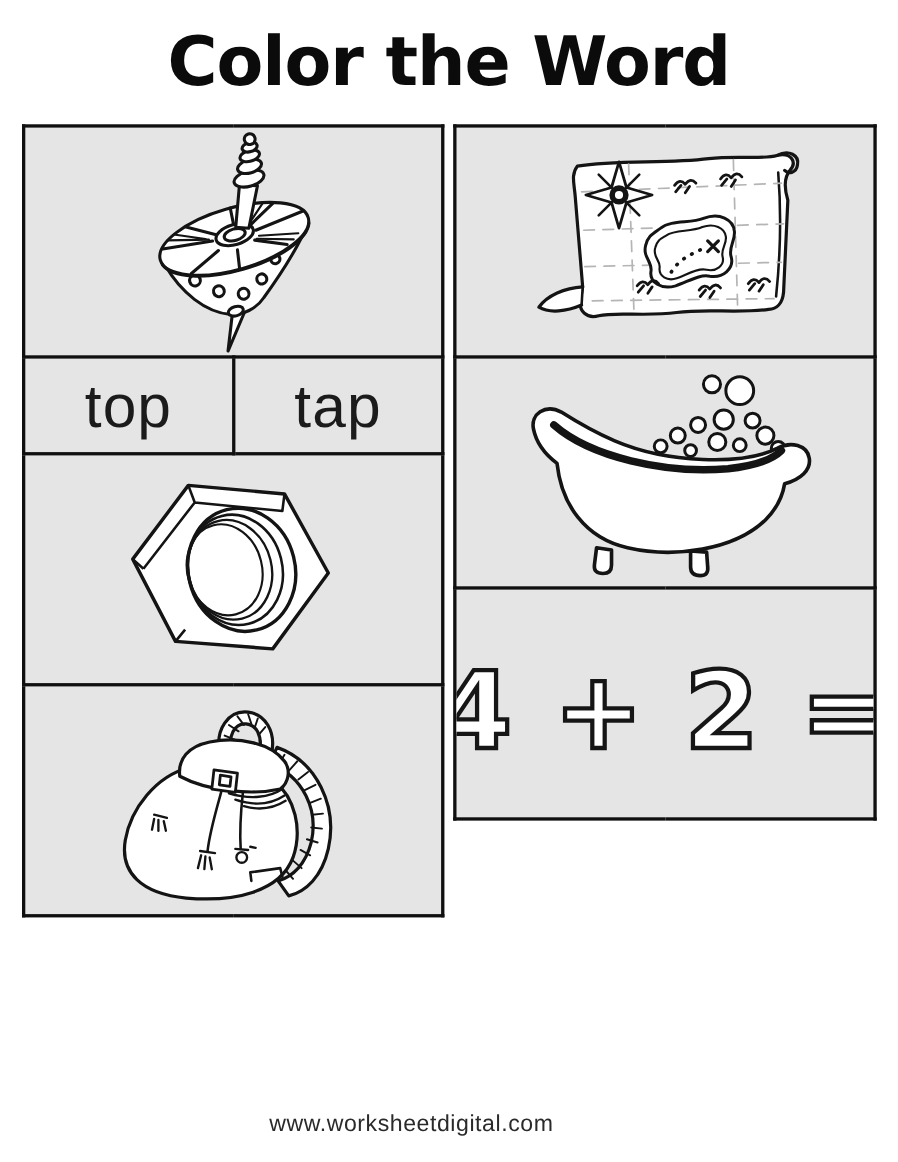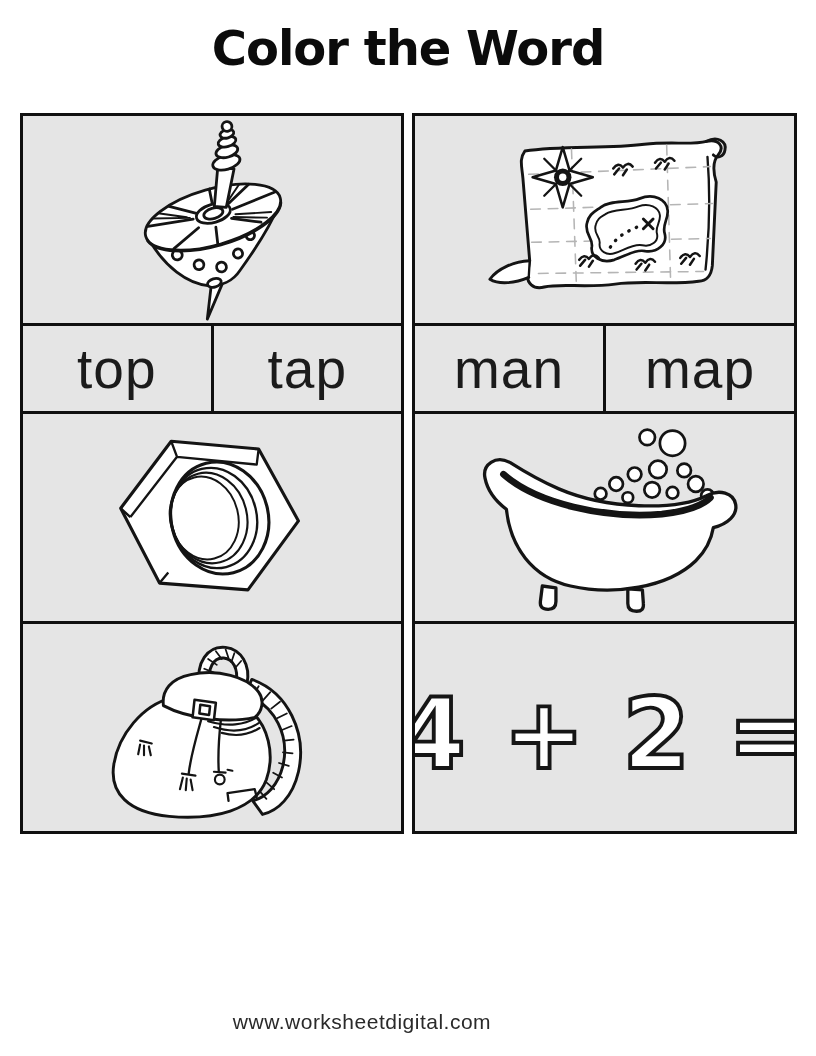--- a/index.html
+++ b/index.html
@@ -1,31 +1,31 @@
 <!DOCTYPE html>
 <html><head>
 <meta charset="utf-8">
 <style>
   html,body{margin:0;padding:0;background:#ffffff;}
   .page{position:relative;width:816px;height:1056px;background:#ffffff;overflow:hidden;
         font-family:"Liberation Sans",sans-serif;}
   .title{position:absolute;top:22px;left:0;width:816px;text-align:center;
-         font-family:"DejaVu Sans",sans-serif;font-weight:800;font-size:48px;
+         font-family:"DejaVu Sans",sans-serif;font-weight:800;font-size:62px;
          letter-spacing:-1px;color:#0b0b0b;line-height:1.1;}
   table.half{position:absolute;border-collapse:collapse;table-layout:fixed;background:#e5e5e5;}
   #half-left{left:20px;top:113px;width:384px;}
   #half-right{left:412px;top:113px;width:385px;}
   td{border:3px solid #101010;padding:0;margin:0;}
   td.cell-img{height:207px;vertical-align:middle;}
   td.cell-img svg{display:block;width:100%;height:204px;}
   td.cell-word{height:85px;text-align:center;vertical-align:middle;
                font-size:55px;letter-spacing:1px;color:#1b1b1b;
                font-family:"Liberation Sans",sans-serif;}
   .footer{position:absolute;top:1010px;left:0;width:724px;text-align:center;
-          font-size:21px;letter-spacing:0.5px;color:#2a2a2a;}
+          font-size:21px;letter-spacing:0.5px;color:#2a2a2a;padding-left:12px;}
 </style>
 </head>
 <body>
 
 <div class="page">
 
   <div class="title">Color the Word</div>
 
   <table class="half" id="half-left">
     <colgroup>
@@ -148,24 +148,20 @@
               <path d="M 246 46 q 5 -7 10 -1 q 5 -7 10 -1 m -14 2 l -5 6 m 13 -5 l -4 6"></path>
               <path d="M 168 146 q 5 -7 10 -1 q 5 -7 10 -1 m -14 2 l -5 6 m 13 -5 l -4 6"></path>
               <path d="M 226 150 q 5 -7 10 -1 q 5 -7 10 -1 m -14 2 l -5 6 m 13 -5 l -4 6"></path>
               <path d="M 272 144 q 5 -7 10 -1 q 5 -7 10 -1 m -14 2 l -5 6 m 13 -5 l -4 6"></path>
             </g>
           </g>
         </svg>
       </td>
     </tr>
     <tr>
-      <td class="cell-word">man</td>
-      <td class="cell-word">map</td>
-    </tr>
-    <tr>
       <td class="cell-img" colspan="2">
         <svg viewBox="0 0 388 210">
           <g fill="#ffffff" stroke="#141414" stroke-width="3.4" stroke-linecap="round" stroke-linejoin="round">
             <g stroke-width="2.8">
               <circle cx="238" cy="22" r="8"></circle>
               <circle cx="264" cy="28" r="13"></circle>
               <circle cx="249" cy="55" r="9"></circle>
               <circle cx="225" cy="60" r="7"></circle>
               <circle cx="276" cy="56" r="7"></circle>
               <circle cx="206" cy="70" r="7"></circle>

